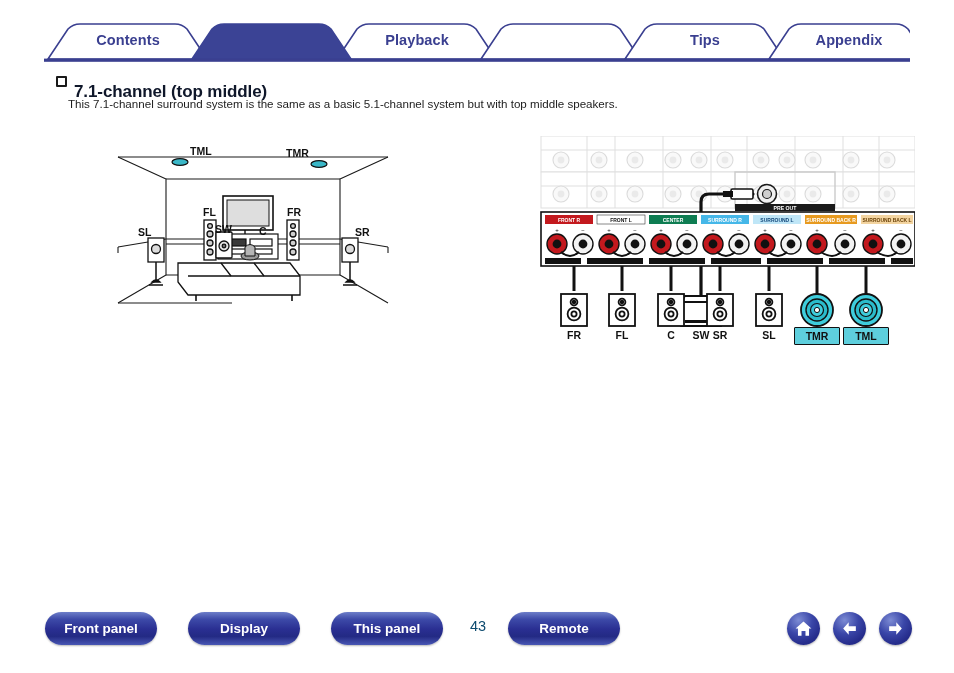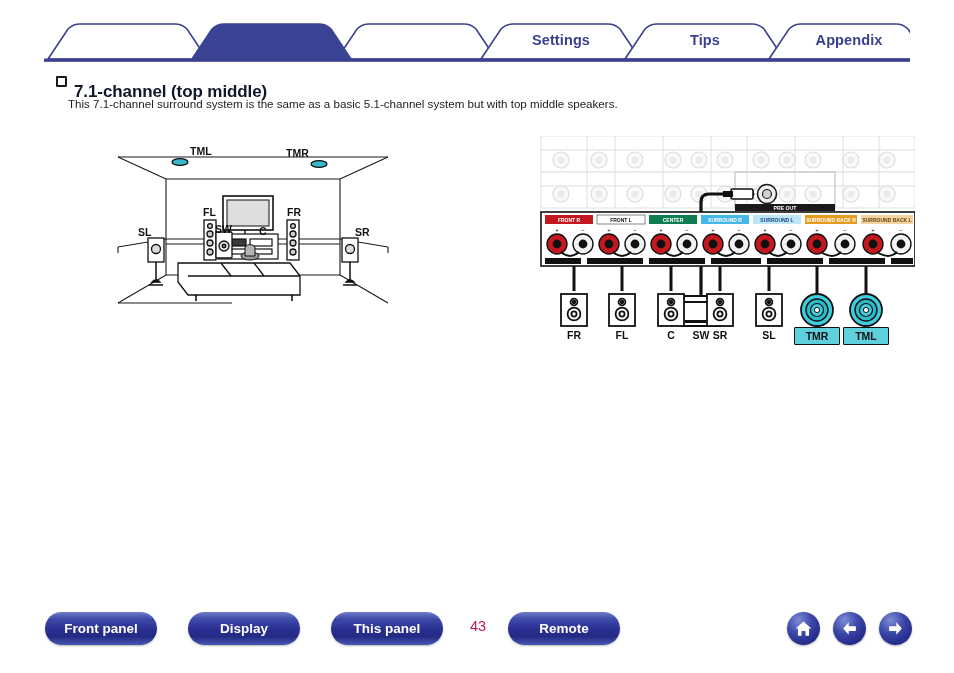--- a/index.html
+++ b/index.html
@@ -62,21 +62,21 @@
   .pill {
     position: absolute; top: 0; height: 33px; border-radius: 17px;
     background: linear-gradient(to bottom, #6d7ec9 0%, #3d4aa8 22%, #2a2f92 52%, #232a84 74%, #4957b4 100%);
     color: #fff; font-size: 13.5px; font-weight: bold;
     display: flex; align-items: center; justify-content: center;
     box-shadow: 0 1px 2px rgba(0,0,0,.28);
     white-space: nowrap;
   }
   .pageno {
     position: absolute; top: 6px; left: 464px; width: 28px; text-align: center;
-    font-size: 14.5px; color: #be185d;
+    font-size: 14.5px; color: #0c4a6e;
   }
   .cbtn {
     position: absolute; top: 0; width: 33px; height: 33px; border-radius: 50%;
     background: radial-gradient(circle at 35% 25%, #7c8bd4 0%, #3a46a8 42%, #262d8c 72%, #1f2578 100%);
     display: flex; align-items: center; justify-content: center;
     box-shadow: 0 1px 2px rgba(0,0,0,.3);
   }
 </style>
 </head>
 <body>
@@ -92,21 +92,22 @@
         <path d="M437,37 L457,7 Q462,2 469,2 L564,2 Q571,2 576,7 L596,37 Z"></path>
         <path d="M581,37 L601,7 Q606,2 613,2 L708,2 Q715,2 720,7 L740,37 Z"></path>
         <path d="M725,37 L745,7 Q750,2 757,2 L852,2 Q859,2 864,7 L884,37 Z"></path>
       </g>
 
       <path d="M148,37 L168,7 Q173,2 180,2 L275,2 Q282,2 287,7 L307,37 Z" fill="#3b4395" stroke="#3b4395" stroke-width="1.6"></path>
 
       <rect x="0" y="36.6" width="866" height="3.2" fill="#3a3f90"></rect>
     </svg>
 
-    <div class="tab-label" style="left:437px; width:160px;">Settings</div>
+    <div class="tab-label" style="left:4px;  width:160px;">Contents</div>
+    <div class="tab-label" style="left:293px; width:160px;">Playback</div>
     <div class="tab-label" style="left:581px; width:160px;">Tips</div>
     <div class="tab-label" style="left:725px; width:160px;">Appendix</div>
   </div>
 
   <div class="bullet"></div>
   <div class="h-title">7.1-channel (top middle)</div>
   <div class="h-desc">This 7.1-channel surround system is the same as a basic 5.1-channel system but with top middle speakers.</div>
 
   <div class="room">
     <svg width="282" height="180" viewBox="0 0 282 180">

